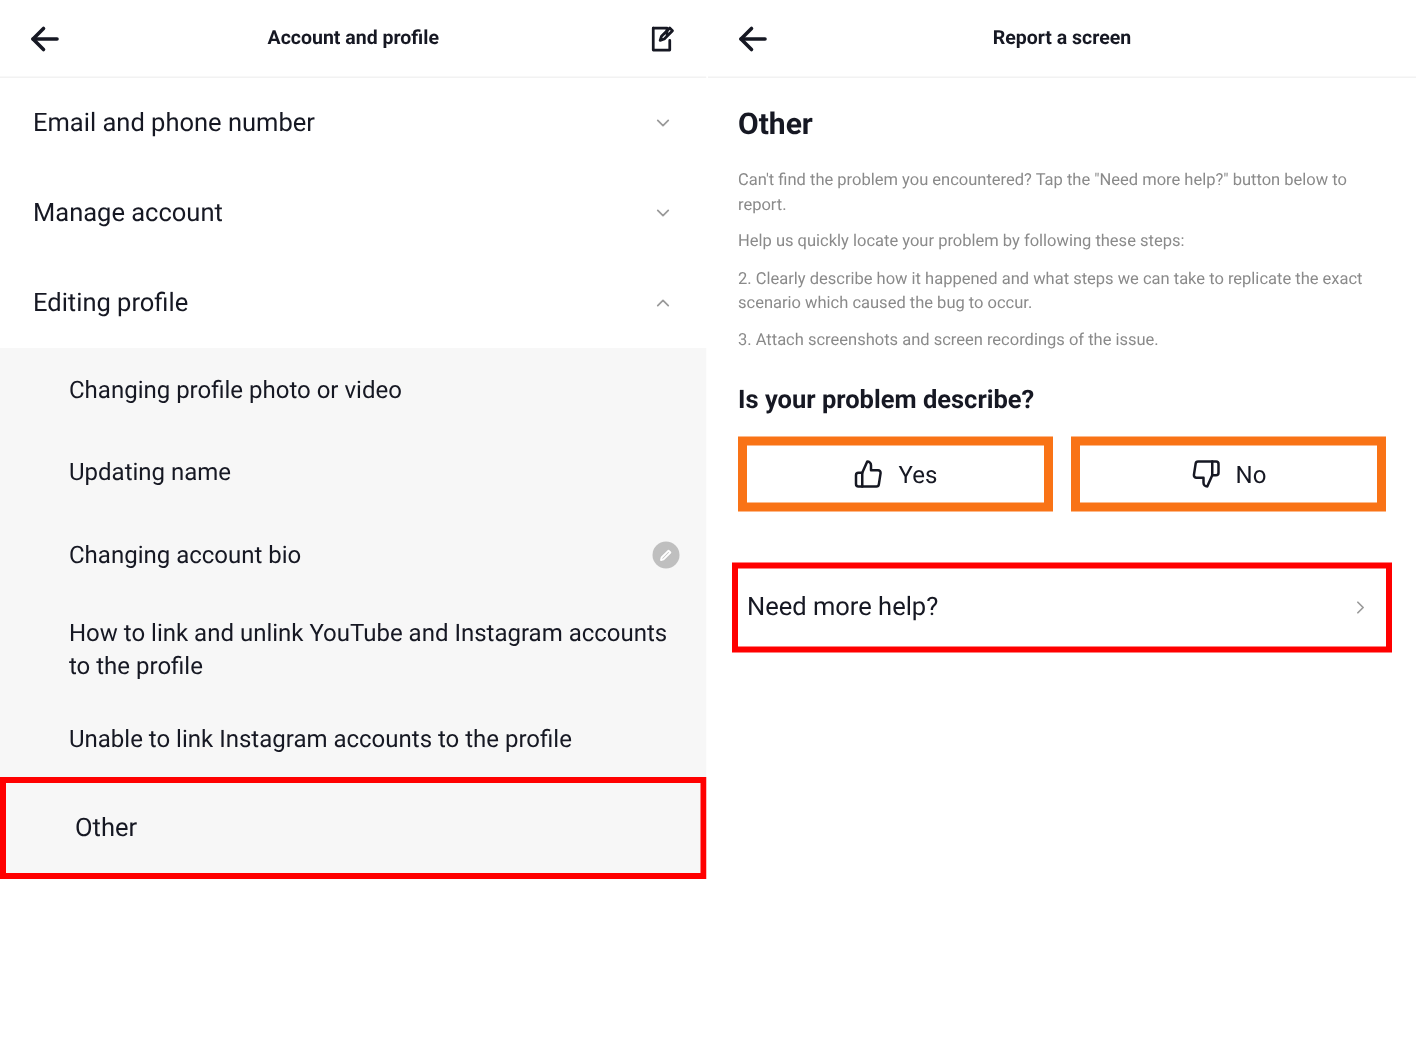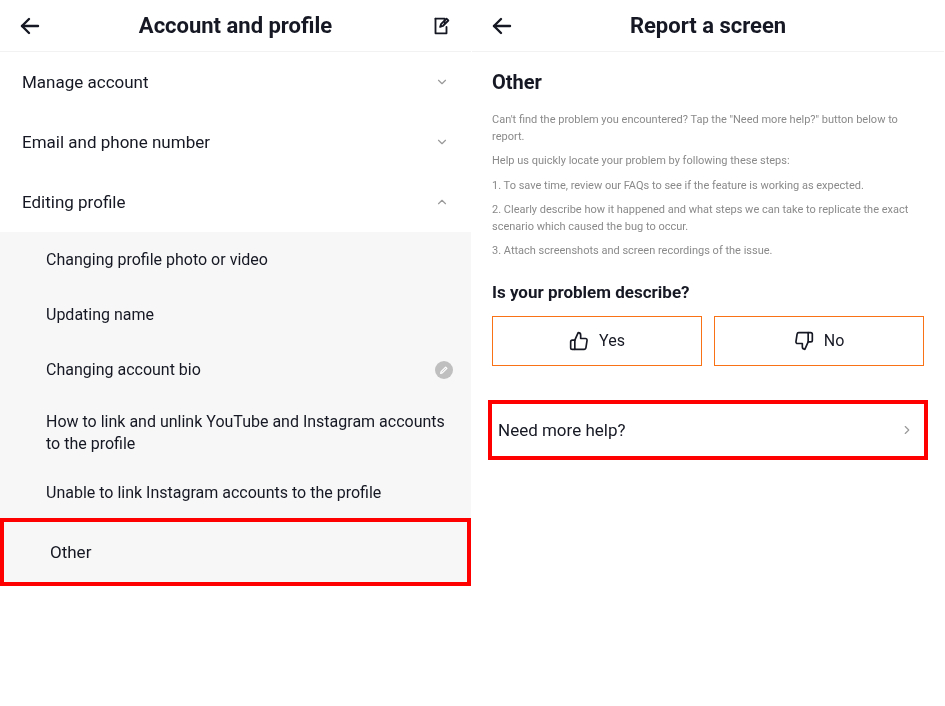--- a/index.html
+++ b/index.html
@@ -2,41 +2,41 @@
 <html><head>
 <meta charset="utf-8">
 <style>
   * { box-sizing: border-box; margin: 0; padding: 0; }
   html, body { width: 945px; height: 706px; font-family: -apple-system, BlinkMacSystemFont, "Segoe UI", Roboto, Helvetica, Arial, sans-serif; color:#161823; background:#fff; }
   .container { display:flex; width:945px; height:706px; }
   .panel { flex:0 0 472px; height:706px; position:relative; overflow:hidden; }
   .panel.left { border-right:1px solid #fff; }
   .header { display:flex; align-items:center; height:52px; padding:0 16px; border-bottom:1px solid #f2f2f2; }
   .back-btn { width:28px; height:28px; display:flex; align-items:center; justify-content:center; cursor:pointer; }
-  .header-title { flex:1; text-align:center; font-weight:700; font-size:22px; }
+  .header-title { flex:1; text-align:center; font-weight:700; font-size:13px; }
   .header-action { width:28px; height:28px; display:flex; align-items:center; justify-content:center; cursor:pointer; }
 
   
   .section-row { display:flex; align-items:center; justify-content:space-between; padding:20px 22px; font-size:17px; color:#161823; cursor:pointer; }
   .chev { width:14px; height:14px; }
   .subitems { background:#f7f7f7; }
   .subitem { padding:18px 22px 18px 46px; font-size:16px; color:#161823; cursor:pointer; position:relative; }
   .subitem.multiline { padding-top:14px; padding-bottom:14px; line-height:1.35; }
   .bio-badge { position:absolute; right:18px; top:50%; transform:translateY(-50%); width:18px; height:18px; border-radius:50%; background:#bfbfbf; display:flex; align-items:center; justify-content:center; }
   .highlight-red { border:4px solid #ff0000; }
   .other-row { padding:20px 22px 20px 46px; font-size:17px; }
 
   
   .r-content { padding:18px 20px 0 20px; }
   .r-heading { font-size:20px; font-weight:700; margin-bottom:18px; }
   .r-small { font-size:11px; color:#8a8a8a; line-height:1.5; }
   .r-small p { margin-bottom:8px; }
   .r-question { font-size:17px; font-weight:700; margin-top:22px; margin-bottom:14px; }
   .btn-row { display:flex; gap:12px; }
-  .ans-btn { flex:1; height:50px; border:1px solid #f97316; background:#fff; display:flex; align-items:center; justify-content:center; gap:10px; font-size:16px; cursor:pointer; }
+  .ans-btn { flex:1; height:50px; border:6px solid #f97316; background:#fff; display:flex; align-items:center; justify-content:center; gap:10px; font-size:16px; cursor:pointer; }
   .need-wrap { margin:34px 16px 16px 16px; border:4px solid #ff0000; }
   .need-row { display:flex; align-items:center; justify-content:space-between; padding:16px 10px 16px 6px; font-size:17px; cursor:pointer; }
   .need-row .chev-r { width:14px; height:14px; }
 
   svg { display:block; }
 </style>
 </head>
 <body>
 
 <div class="container">
@@ -53,28 +53,28 @@
       <div class="header-action">
         <svg width="22" height="22" viewBox="0 0 24 24" fill="none" stroke="#161823" stroke-width="2" stroke-linecap="round" stroke-linejoin="round">
             <path d="M6 4h10v5"></path>
             <path d="M6 4v16h12v-7"></path>
             <path d="M20 6l-6 6-3 1 1-3 6-6 2 2z"></path>
           </svg>
       </div>
     </div>
 
     <div class="section-row">
-      <span>Manage account</span>
+      <span>Email and phone number</span>
       <svg class="chev" viewBox="0 0 24 24" fill="none" stroke="#9a9a9a" stroke-width="2" stroke-linecap="round" stroke-linejoin="round">
           <polyline points="6 9 12 15 18 9"></polyline>
         </svg>
     </div>
 
     <div class="section-row">
-      <span>Email and phone number</span>
+      <span>Manage account</span>
       <svg class="chev" viewBox="0 0 24 24" fill="none" stroke="#9a9a9a" stroke-width="2" stroke-linecap="round" stroke-linejoin="round">
           <polyline points="6 9 12 15 18 9"></polyline>
         </svg>
     </div>
 
     <div class="section-row">
       <span>Editing profile</span>
       <svg class="chev" viewBox="0 0 24 24" fill="none" stroke="#9a9a9a" stroke-width="2" stroke-linecap="round" stroke-linejoin="round">
           <polyline points="6 15 12 9 18 15"></polyline>
         </svg>
@@ -117,21 +117,20 @@
       </div>
       <div class="header-title">Report a screen</div>
       <div style="width:28px"></div>
     </div>
 
     <div class="r-content">
       <div class="r-heading">Other</div>
       <div class="r-small">
         <p>Can't find the problem you encountered? Tap the "Need more help?" button below to report.</p>
         <p>Help us quickly locate your problem by following these steps:</p>
-        <p>1. To save time, review our FAQs to see if the feature is working as expected.</p>
         <p>2. Clearly describe how it happened and what steps we can take to replicate the exact scenario which caused the bug to occur.</p>
         <p>3. Attach screenshots and screen recordings of the issue.</p>
       </div>
 
       <div class="r-question">Is your problem describe?</div>
 
       <div class="btn-row">
         <div class="ans-btn">
           <svg width="20" height="20" viewBox="0 0 24 24" fill="none" stroke="#161823" stroke-width="2" stroke-linecap="round" stroke-linejoin="round">
               <path d="M14 9V5a3 3 0 0 0-3-3l-4 9v11h11.28a2 2 0 0 0 2-1.7l1.38-9a2 2 0 0 0-2-2.3H14z"></path>

